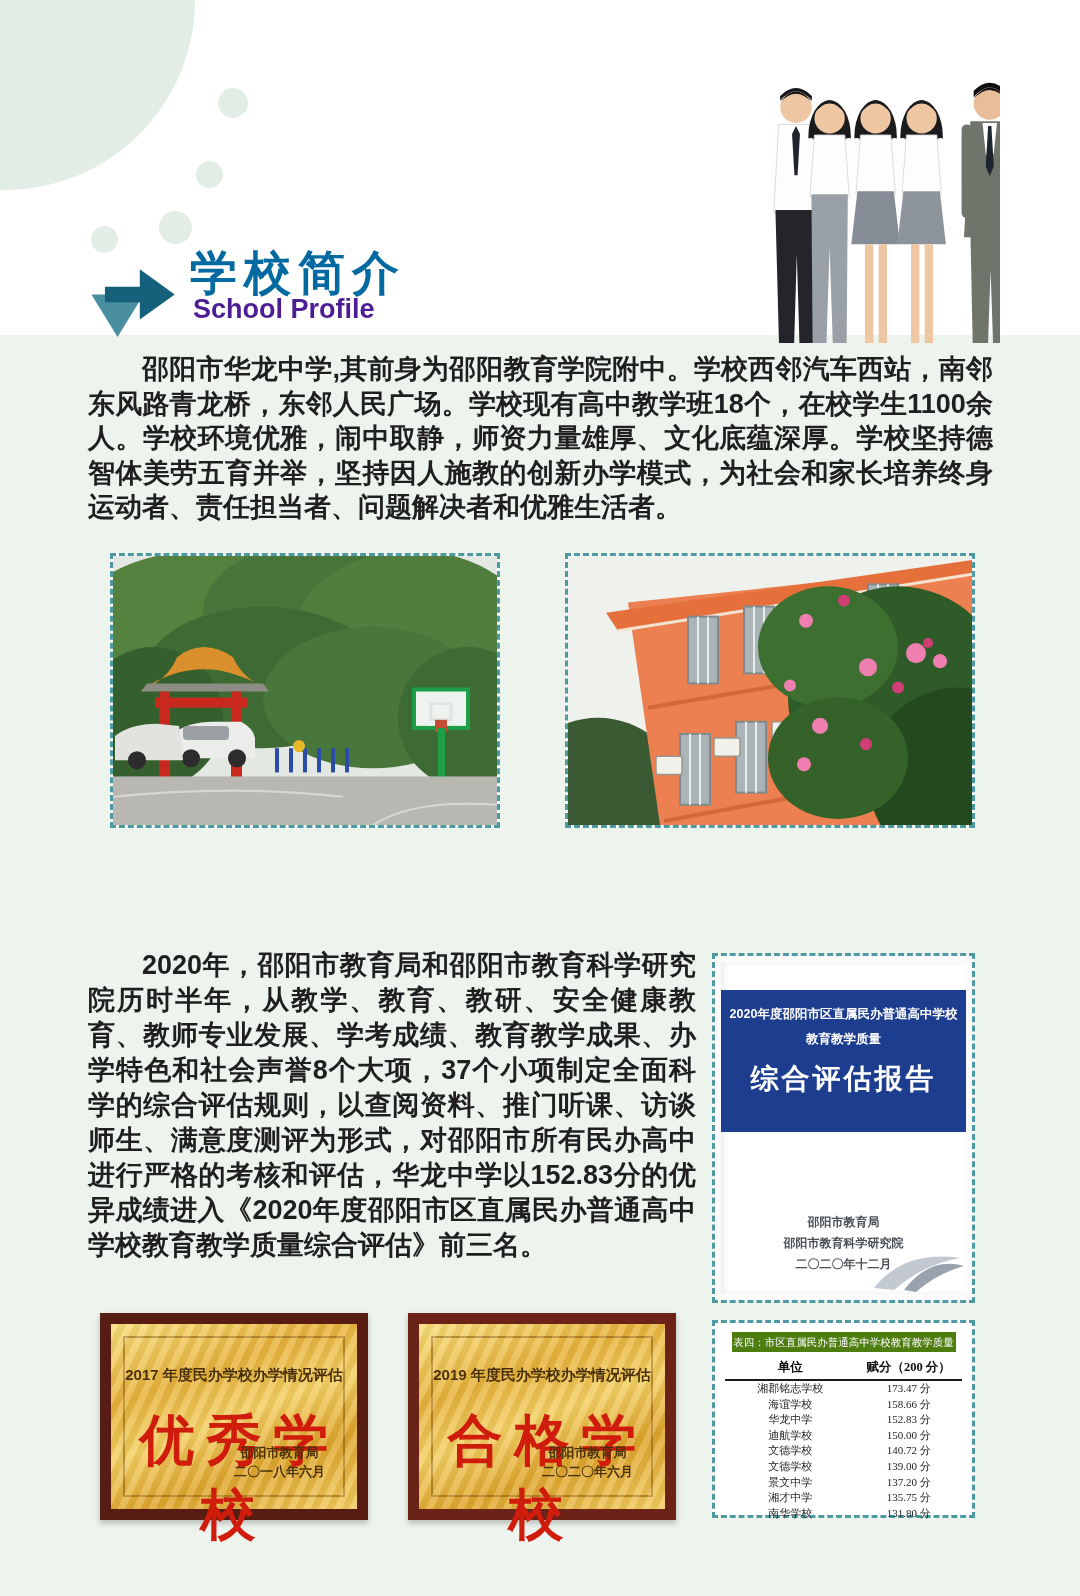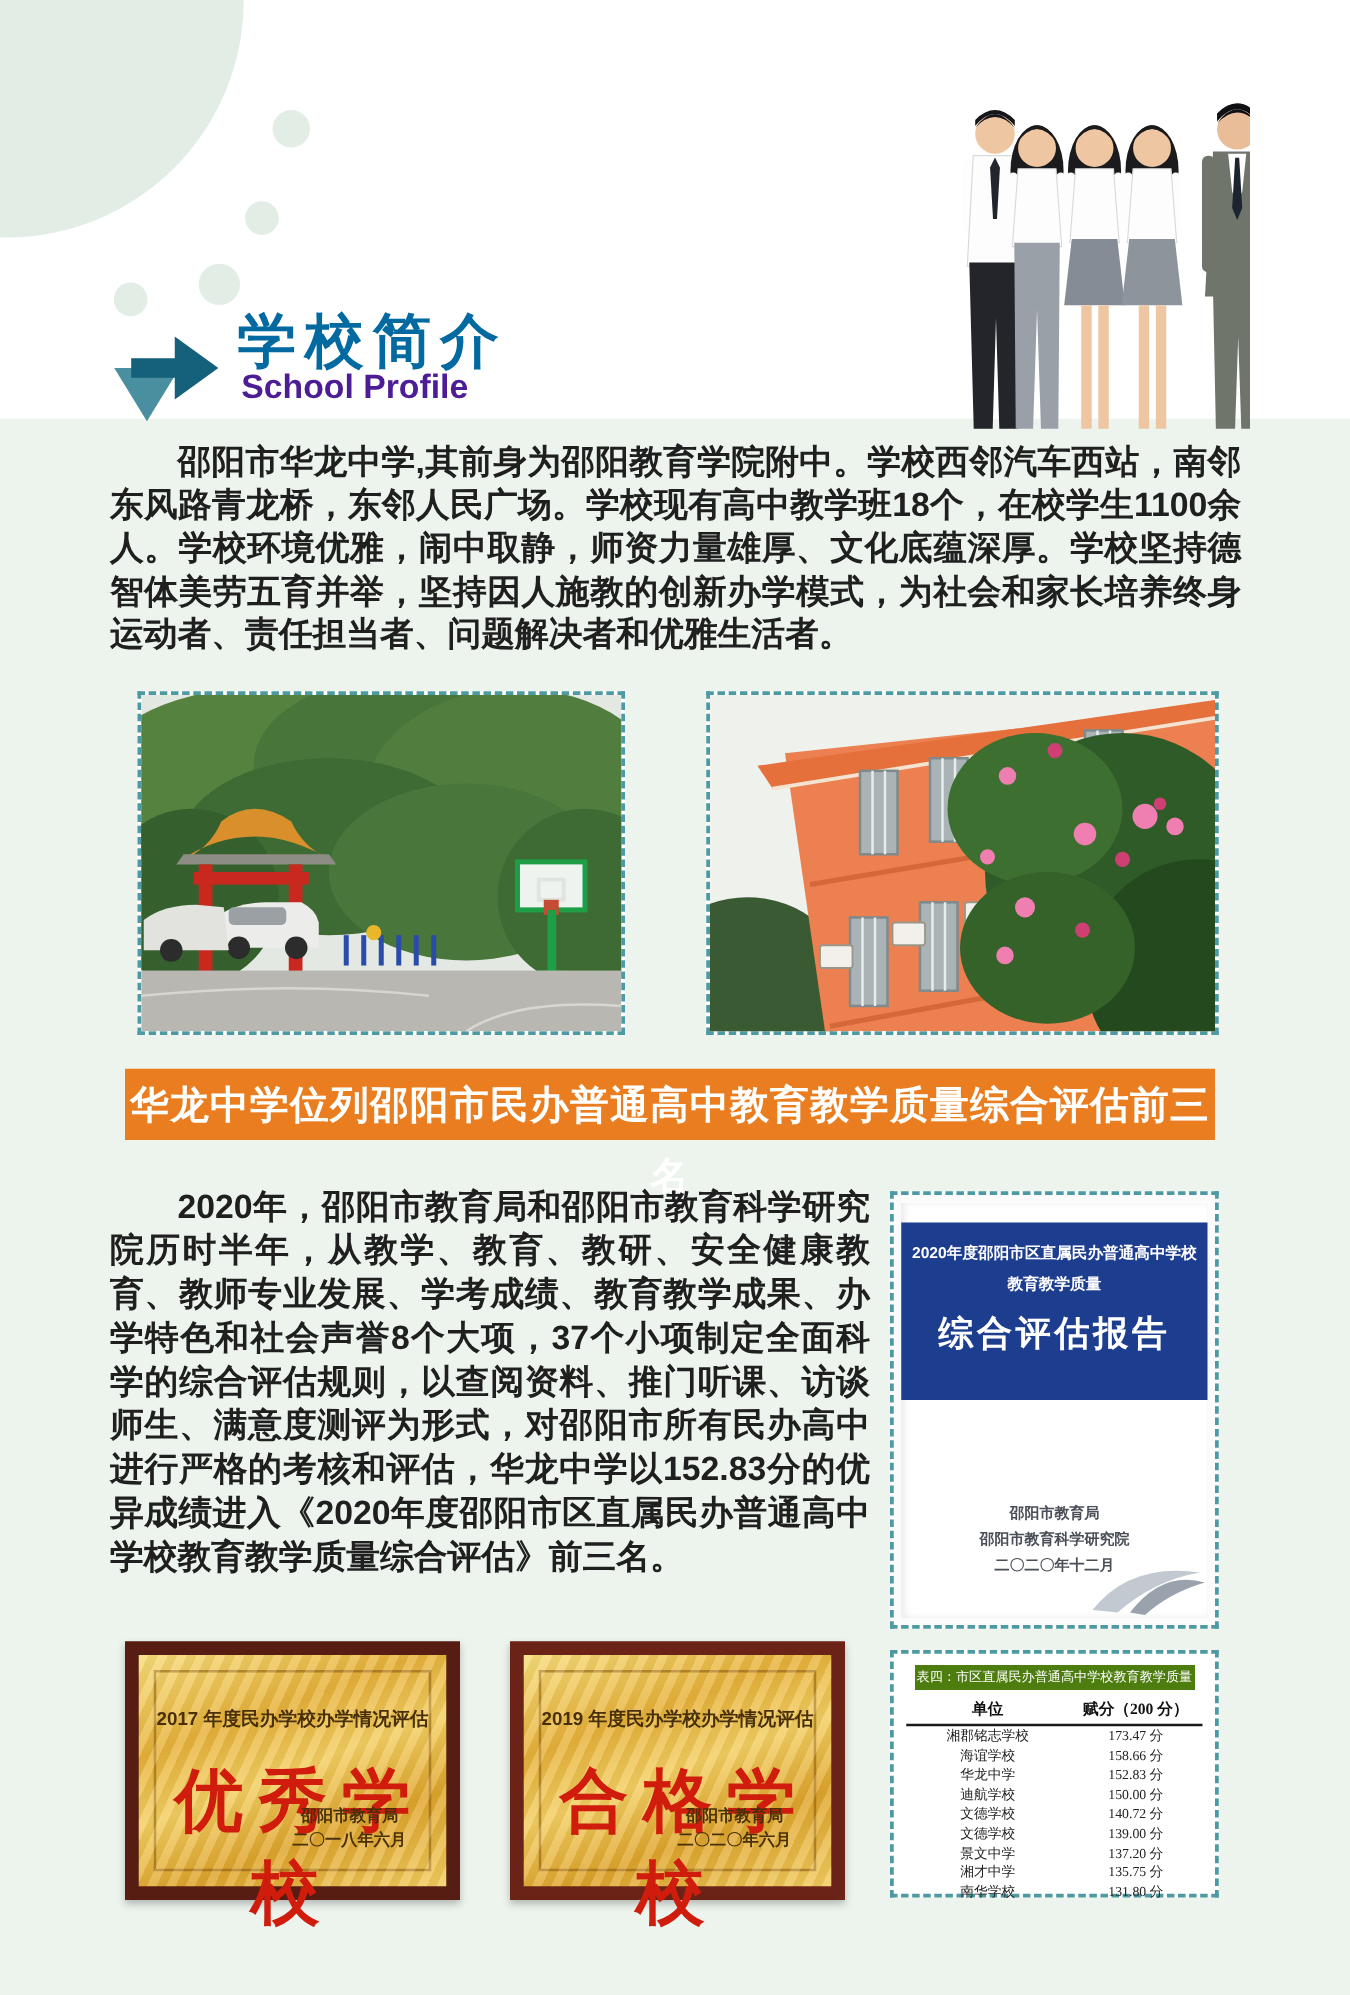--- a/index.html
+++ b/index.html
@@ -28,21 +28,21 @@
   .photo-right{left:565px;width:404px;}
   .photo svg{display:block;width:100%;height:100%;}
 
   .banner{position:absolute;left:100px;top:855px;width:872px;height:57px;background:#ea7d1f;
           color:#ffffff;font-size:31px;font-weight:bold;text-align:center;line-height:57px;
           letter-spacing:1px;}
 
   .report-panel{position:absolute;left:712px;top:953px;width:257px;height:344px;
                 border:3px dashed #4d9aa2;background:#fbfbfb;}
   .report-page{position:absolute;inset:6px;background:#ffffff;box-shadow:inset 3px 0 6px rgba(0,0,0,.08);}
-  .report-band{margin-top:16px;width:100%;height:142px;background:#1d3d8f;color:#fff;
+  .report-band{margin-top:28px;width:100%;height:142px;background:#1d3d8f;color:#fff;
                text-align:center;padding-top:16px;box-sizing:border-box;}
   .report-line1{font-size:12.5px;font-weight:bold;margin-bottom:8px;}
   .report-line2{font-size:12.5px;font-weight:bold;margin-bottom:12px;}
   .report-line3{font-size:28px;font-weight:bold;letter-spacing:3px;}
   .report-issuers{margin-top:80px;text-align:center;color:#4a4f57;font-size:12px;line-height:21px;
                   font-weight:bold;}
   .book-icon{position:absolute;right:2px;bottom:2px;width:100px;height:62px;}
 
   .plaque{position:absolute;top:1313px;width:268px;height:207px;background:#571d13;
           padding:11px;box-sizing:border-box;box-shadow:0 3px 6px rgba(0,0,0,.25);}
@@ -265,21 +265,20 @@
       </g>
       <g fill="#cf3f74">
         <circle cx="276" cy="44" r="6"></circle>
           <circle cx="330" cy="130" r="6"></circle>
           <circle cx="298" cy="186" r="6"></circle>
         <circle cx="360" cy="86" r="5"></circle>
       </g>
     </svg>
   </div>
 
-  <div class="banner">华龙中学位列邵阳市民办普通高中教育教学质量综合评估前三名</div>
 
   <div class="para eval">2020年，邵阳市教育局和邵阳市教育科学研究院历时半年，从教学、教育、教研、安全健康教育、教师专业发展、学考成绩、教育教学成果、办学特色和社会声誉8个大项，37个小项制定全面科学的综合评估规则，以查阅资料、推门听课、访谈师生、满意度测评为形式，对邵阳市所有民办高中进行严格的考核和评估，华龙中学以152.83分的优异成绩进入《2020年度邵阳市区直属民办普通高中学校教育教学质量综合评估》前三名。</div>
 
   <div class="report-panel">
     <div class="report-page">
       <div class="report-band">
         <div class="report-line1">2020年度邵阳市区直属民办普通高中学校</div>
         <div class="report-line2">教育教学质量</div>
         <div class="report-line3">综合评估报告</div>
       </div>

